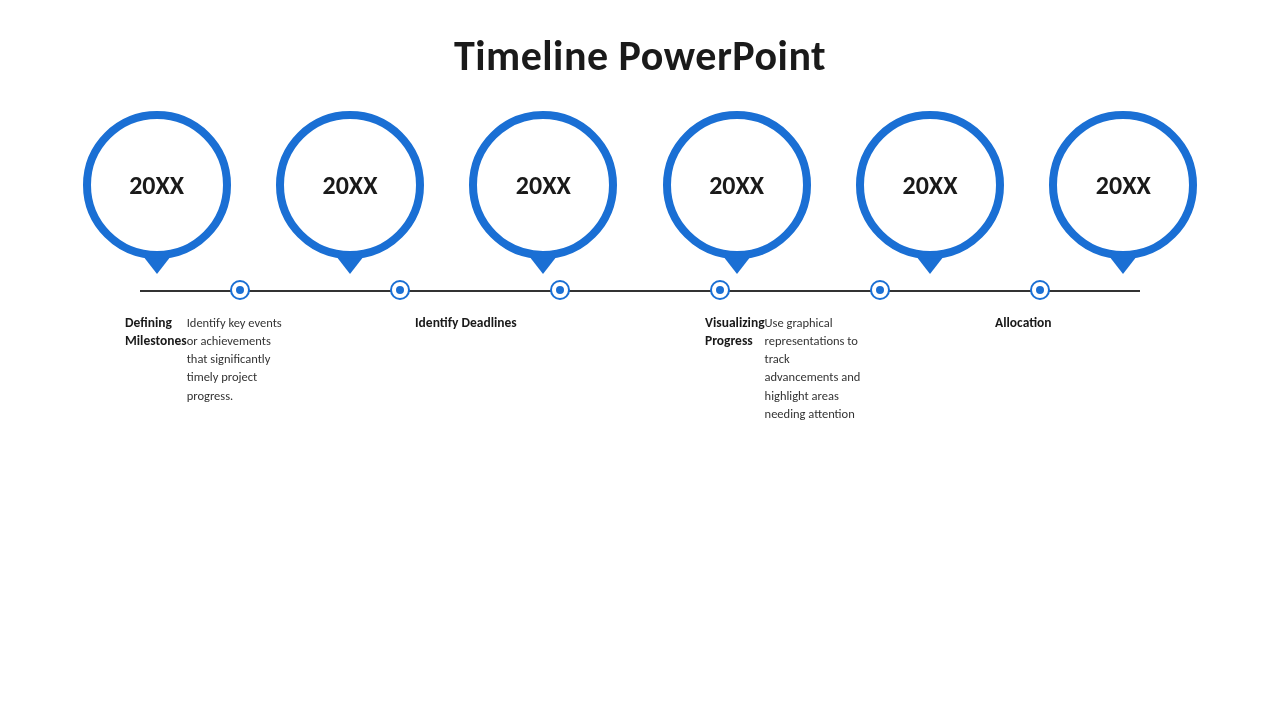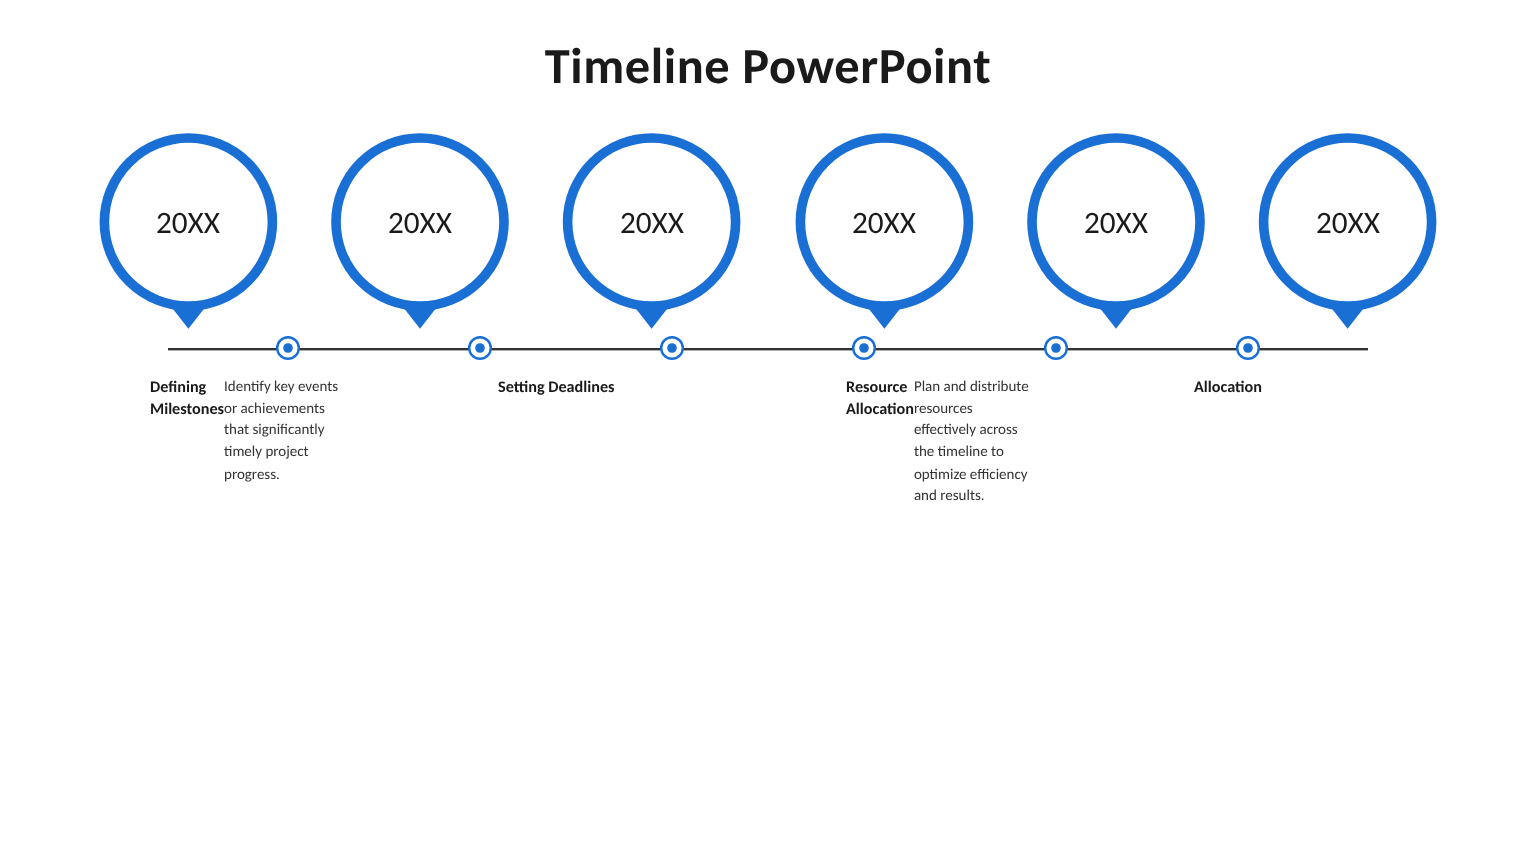--- a/index.html
+++ b/index.html
@@ -52,21 +52,21 @@
       border: 8px solid #1a6fd4;
       background: #ffffff;
       display: flex;
       align-items: center;
       justify-content: center;
       position: relative;
     }
 
     .circle-label {
       font-size: 26px;
-      font-weight: 400;
+      font-weight: 700;
       color: #1a1a1a;
     }
 
     .circle-pointer {
       width: 0;
       height: 0;
       border-left: 14px solid transparent;
       border-right: 14px solid transparent;
       border-top: 18px solid #1a6fd4;
       margin-top: -3px;
@@ -246,23 +246,23 @@
     </div>
   </div>
 
   <div class="content-row">
 
   <div class="content-item">
       <div class="content-heading">Defining Milestones</div>
       <div class="content-text">Identify key events or achievements that significantly timely project progress.</div>
     </div>
       <div class="content-item">
-      <div class="content-heading">Setting Deadlines</div>
+      <div class="content-heading">Identify Deadlines</div>
     </div>
       <div class="content-item">
-      <div class="content-heading">Resource Allocation</div>
-      <div class="content-text">Plan and distribute resources effectively across the timeline to optimize efficiency and results.</div>
+      <div class="content-heading">Visualizing Progress</div>
+      <div class="content-text">Use graphical representations to track advancements and highlight areas needing attention</div>
     </div>
       <div class="content-item">
       <div class="content-heading">Allocation</div>
     </div>
     </div>
 </div>
 
 </body></html>

